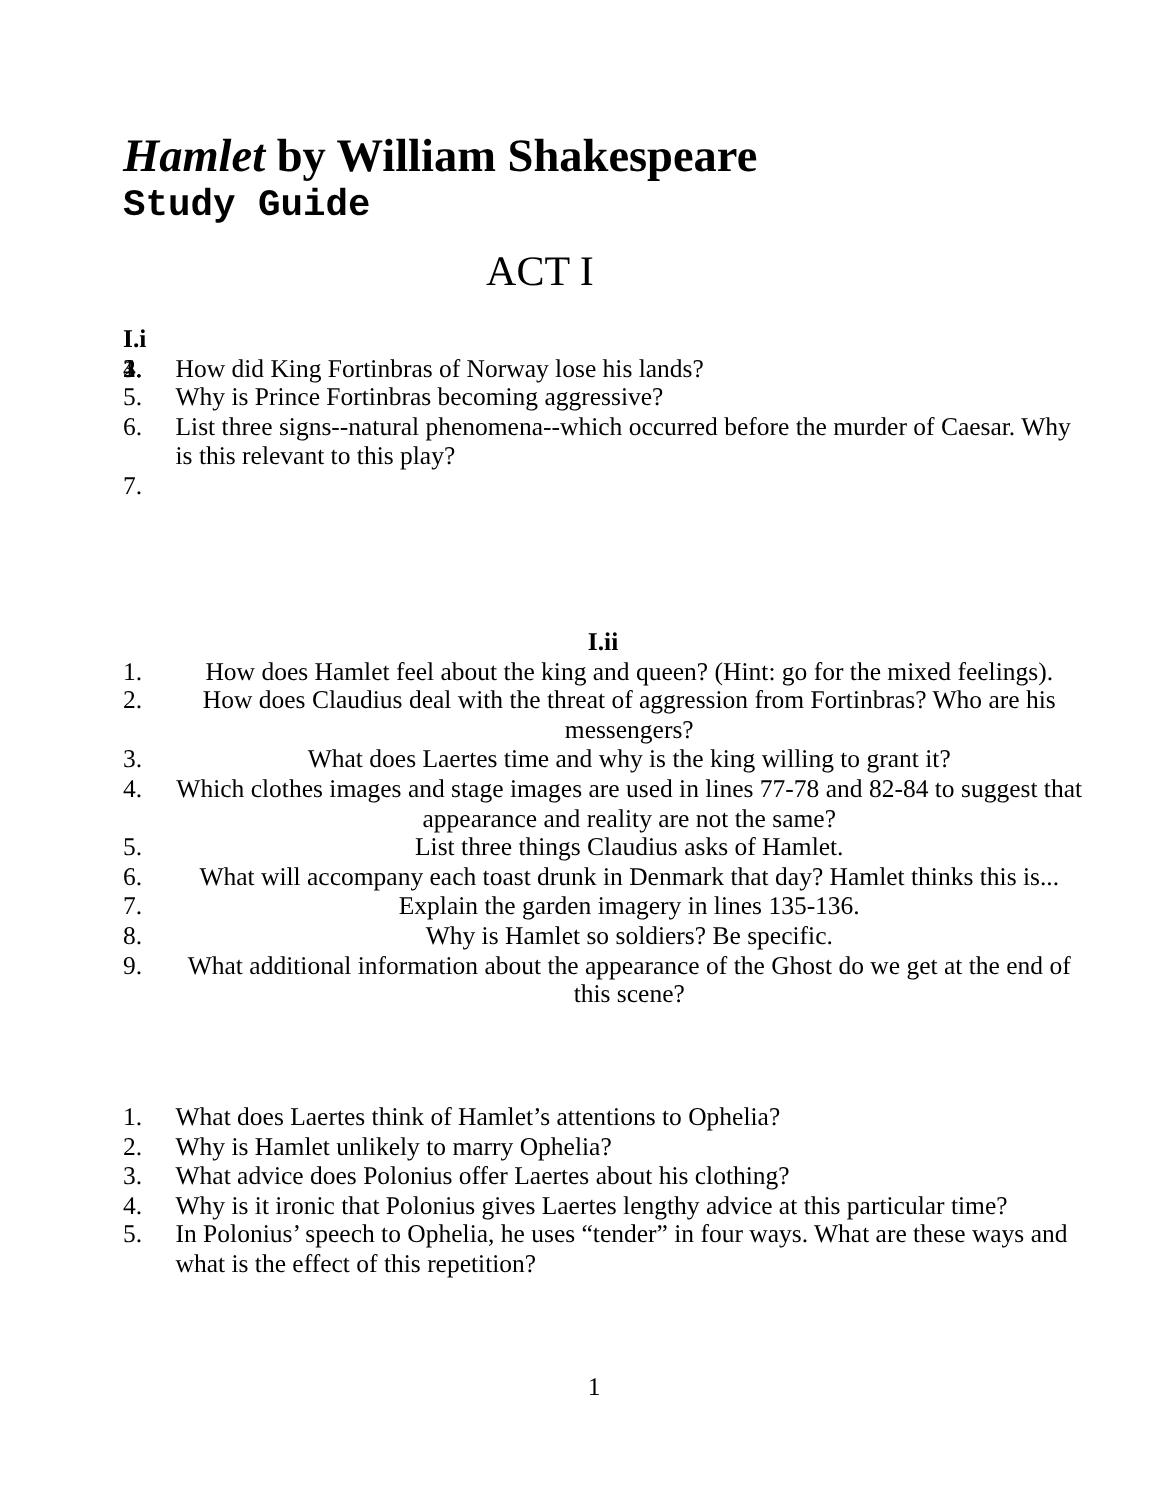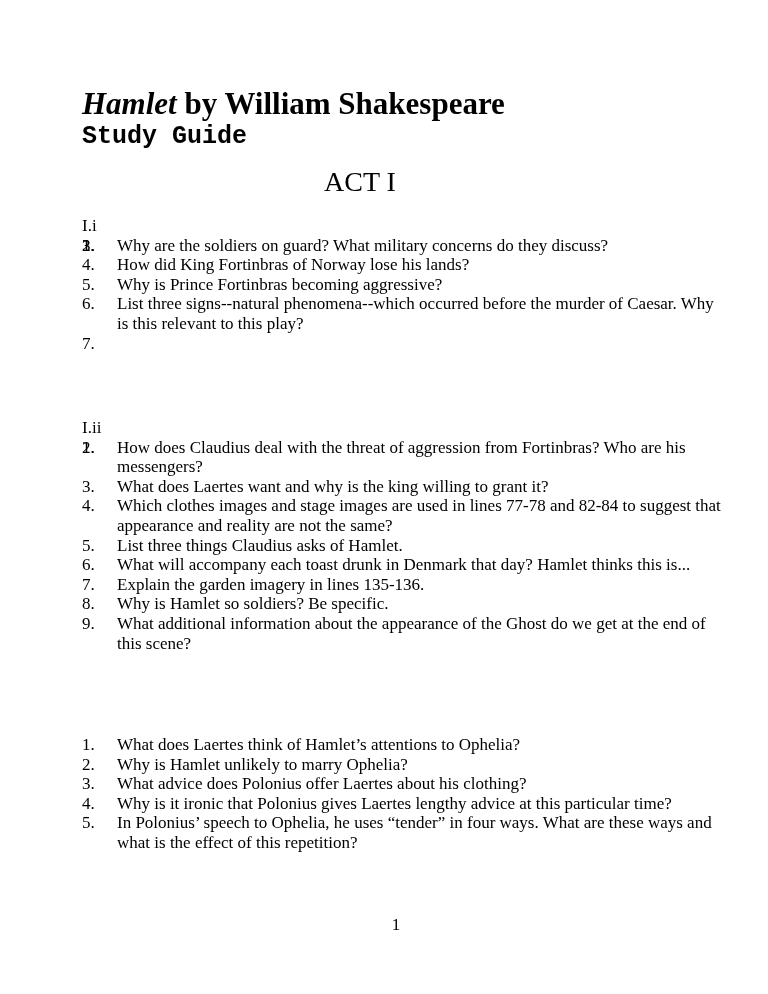--- a/index.html
+++ b/index.html
@@ -4,21 +4,21 @@
 <style>
   html, body { margin: 0; padding: 0; background: #ffffff; }
   body { width: 768px; height: 994px; position: relative; overflow: hidden;
          font-family: "Liberation Serif", "DejaVu Serif", serif; color: #000; }
   .page { position: absolute; left: 12px; top: 0; width: 768px; height: 994px; }
   .title { position: absolute; left: 70px; top: 86px; font-size: 31px; font-weight: bold; line-height: 36px; white-space: nowrap; }
   .title .em { font-style: italic; }
   .subtitle { position: absolute; left: 70px; top: 122px; font-size: 25px; font-weight: bold; line-height: 30px; font-family: Liberation Mono, monospace; }
   .act { position: absolute; left: 0; width: 684px; text-align: center; top: 166px; font-size: 28px; line-height: 32px; padding-left: 12px; box-sizing: border-box; }
   .section { position: absolute; left: 70px; width: 640px; }
-  .sec-head { font-weight: normal; font-size: 17px; line-height: 19.6px; height: 19.6px; }
+  .sec-head { font-weight: bold; font-size: 17px; line-height: 19.6px; height: 19.6px; }
   ol.q { list-style: none; margin: 0; padding: 0; }
   ol.q li { position: relative; padding-left: 35px; font-size: 17px; line-height: 19.6px; }
   ol.q li .num { position: absolute; left: 0; top: 0; }
   .page-num { position: absolute; top: 915px; left: 0; width: 768px; text-align: center; font-size: 17px; padding-left: 0px; box-sizing: border-box; }
 </style>
 </head>
 <body>
 
 <div class="page">
 
@@ -26,34 +26,34 @@
 
   <div class="subtitle">Study Guide</div>
 
   <div class="act">ACT I</div>
 
   <div class="section" style="top:216px;">
     <div class="sec-head">I.i</div>
     <ol class="q">
       <li><span class="num">1.</span></li>
       <li><span class="num">2.</span></li>
-      <li><span class="num">3.</span><span>Why are the soldiers on guard?  What military concerns do they discuss?</span></li>
+      <li><span class="num">3.</span></li>
       <li><span class="num">4.</span><span>How did King Fortinbras of Norway lose his lands?</span></li>
       <li><span class="num">5.</span><span>Why is Prince Fortinbras becoming aggressive?</span></li>
       <li><span class="num">6.</span><span>List three signs--natural phenomena--which occurred before the murder of Caesar.  Why is this relevant to this play?</span></li>
       <li><span class="num">7.</span></li>
     </ol>
   </div>
 
-  <div class="section" style="top:418px;">
+  <div class="section" style="top:418px;text-align:center;">
     <div class="sec-head">I.ii</div>
     <ol class="q">
-      <li><span class="num">1.</span></li>
+      <li><span class="num">1.</span><span>How does Hamlet feel about the king and queen?  (Hint:  go for the mixed feelings).</span></li>
       <li><span class="num">2.</span><span>How does Claudius deal with the threat of aggression from Fortinbras? Who are his messengers?</span></li>
-      <li><span class="num">3.</span><span>What does Laertes want and why is the king willing to grant it?</span></li>
+      <li><span class="num">3.</span><span>What does Laertes time and why is the king willing to grant it?</span></li>
       <li><span class="num">4.</span><span>Which clothes images and stage images are used in lines 77-78 and 82-84 to suggest that appearance and reality are not the same?</span></li>
       <li><span class="num">5.</span><span>List three things Claudius asks of Hamlet.</span></li>
       <li><span class="num">6.</span><span>What will accompany each toast drunk in Denmark that day?  Hamlet thinks this is...</span></li>
       <li><span class="num">7.</span><span>Explain the garden imagery in lines 135-136.</span></li>
       <li><span class="num">8.</span><span>Why is Hamlet so soldiers?  Be specific.</span></li>
       <li><span class="num">9.</span><span>What additional information about the appearance of the Ghost do we get at the end of this scene?</span></li>
     </ol>
   </div>
 
   <div class="section" style="top:735px;">

